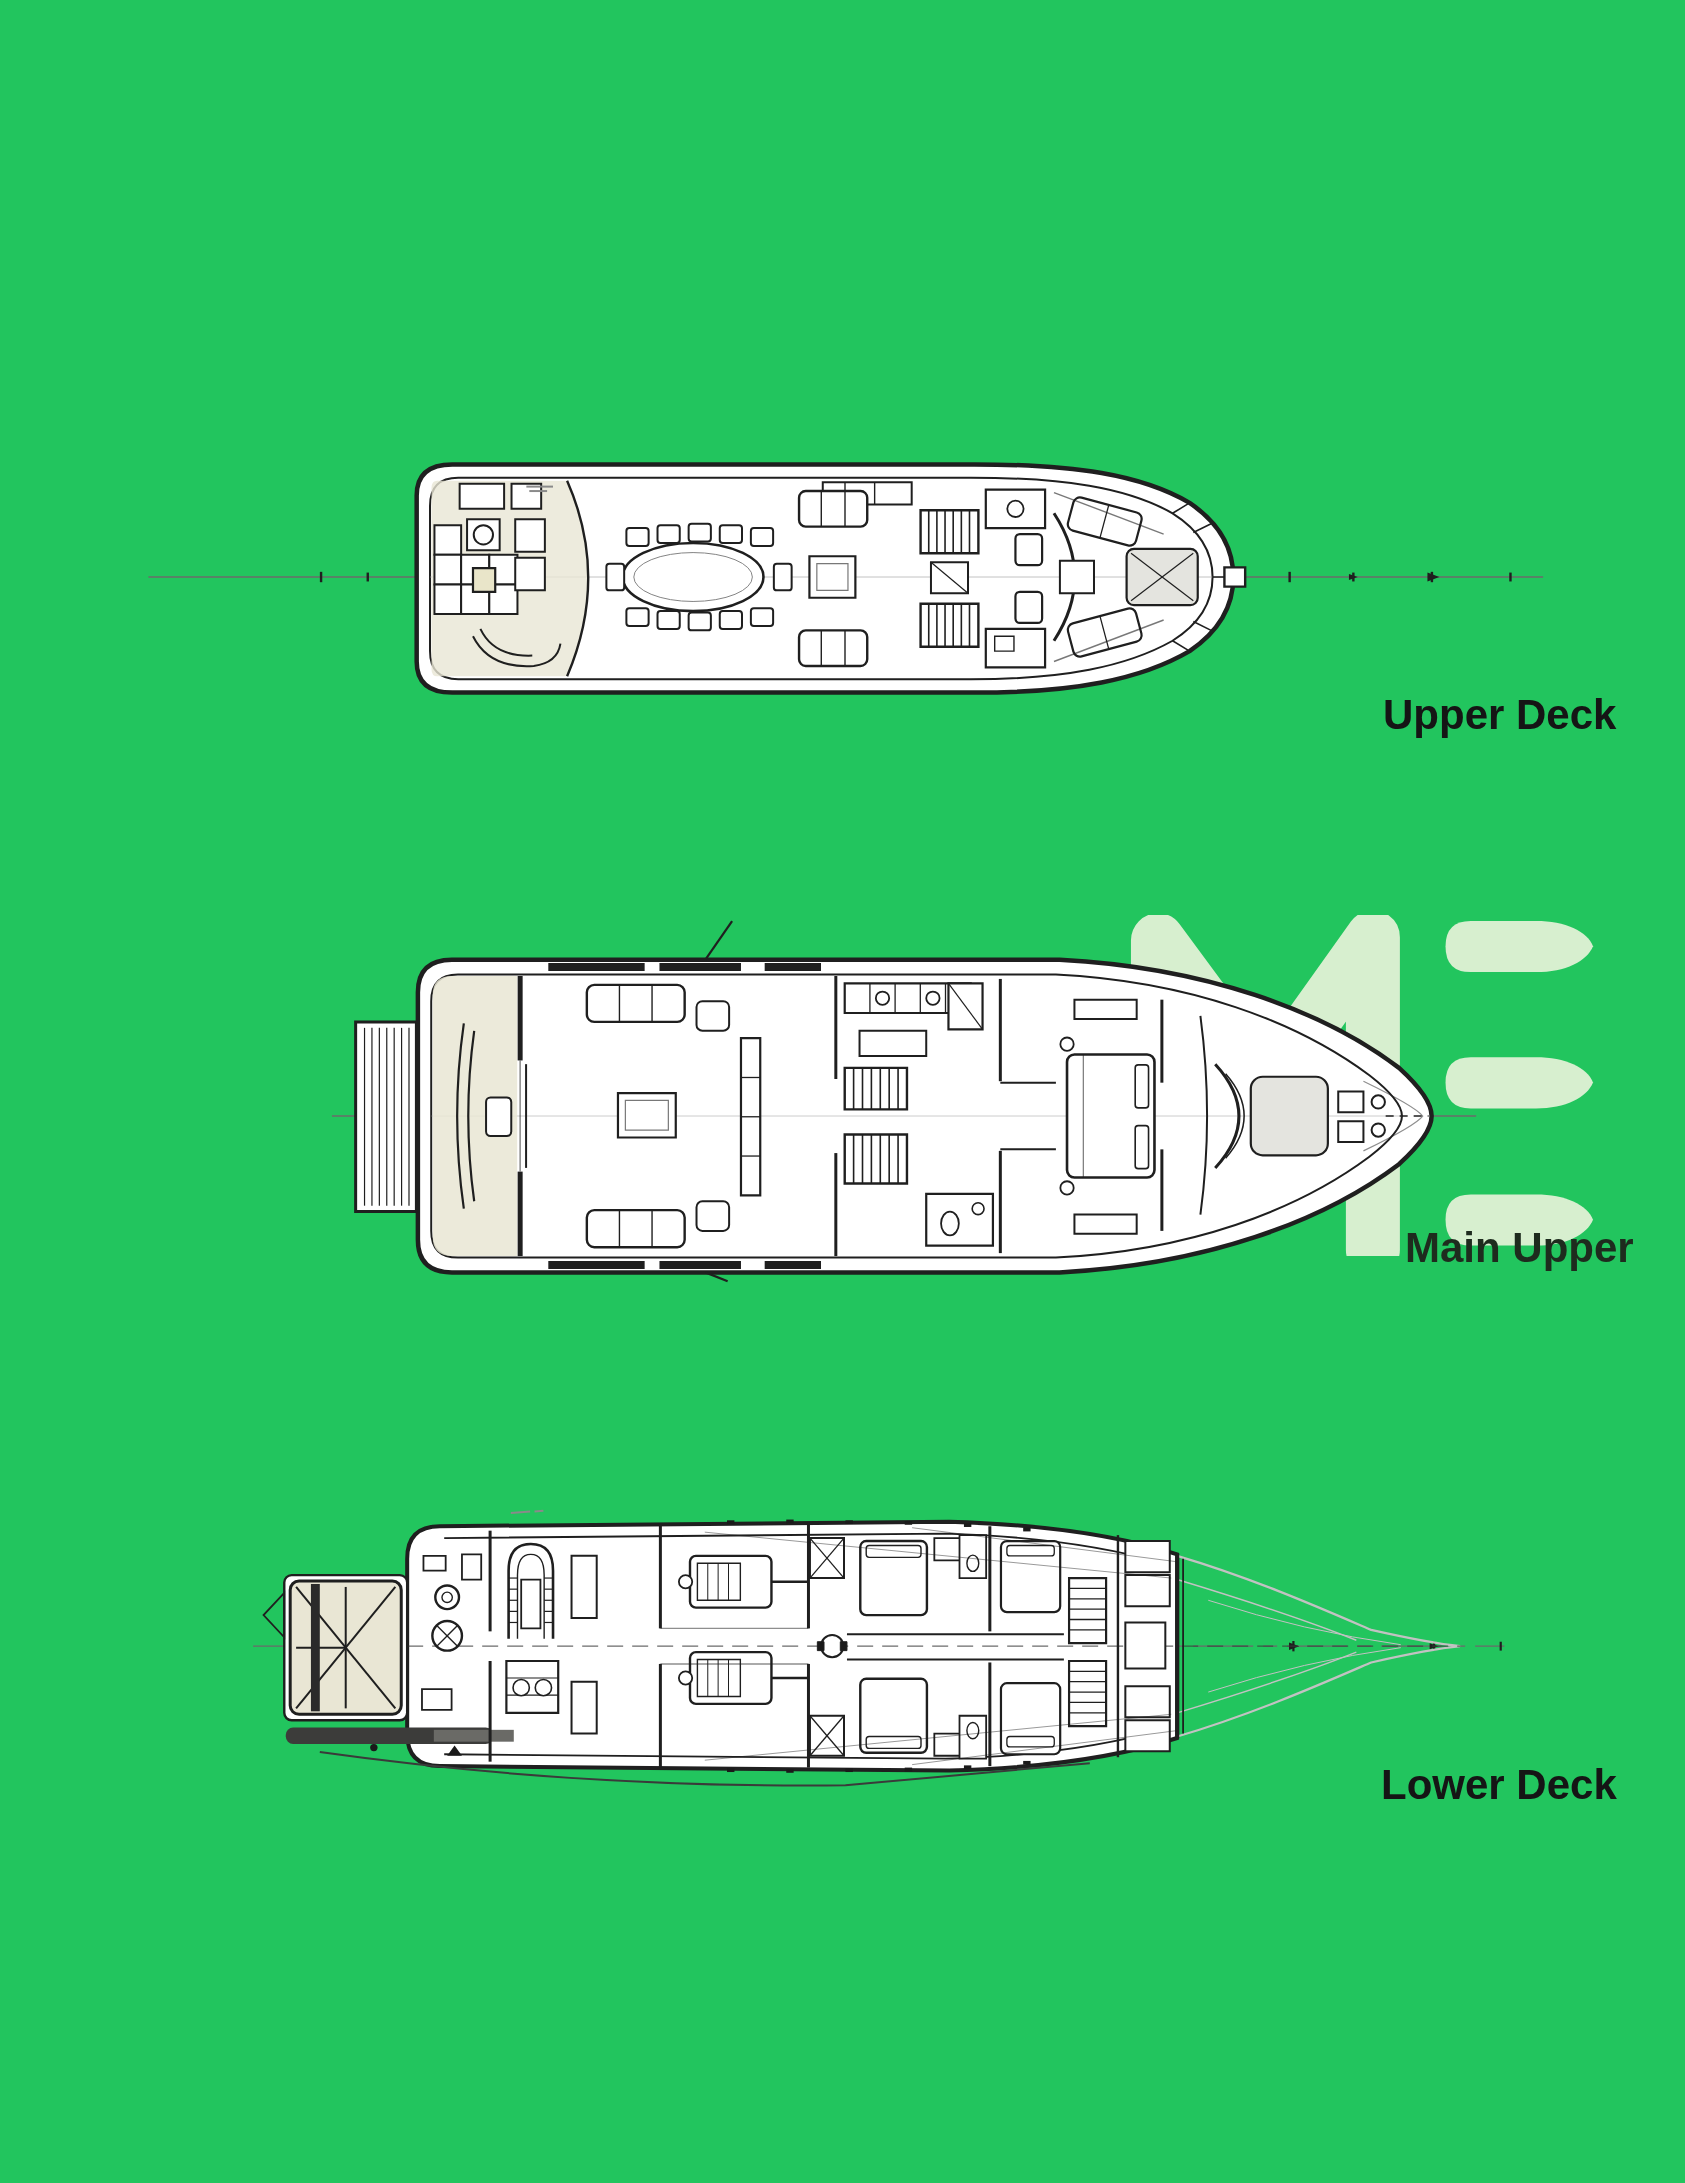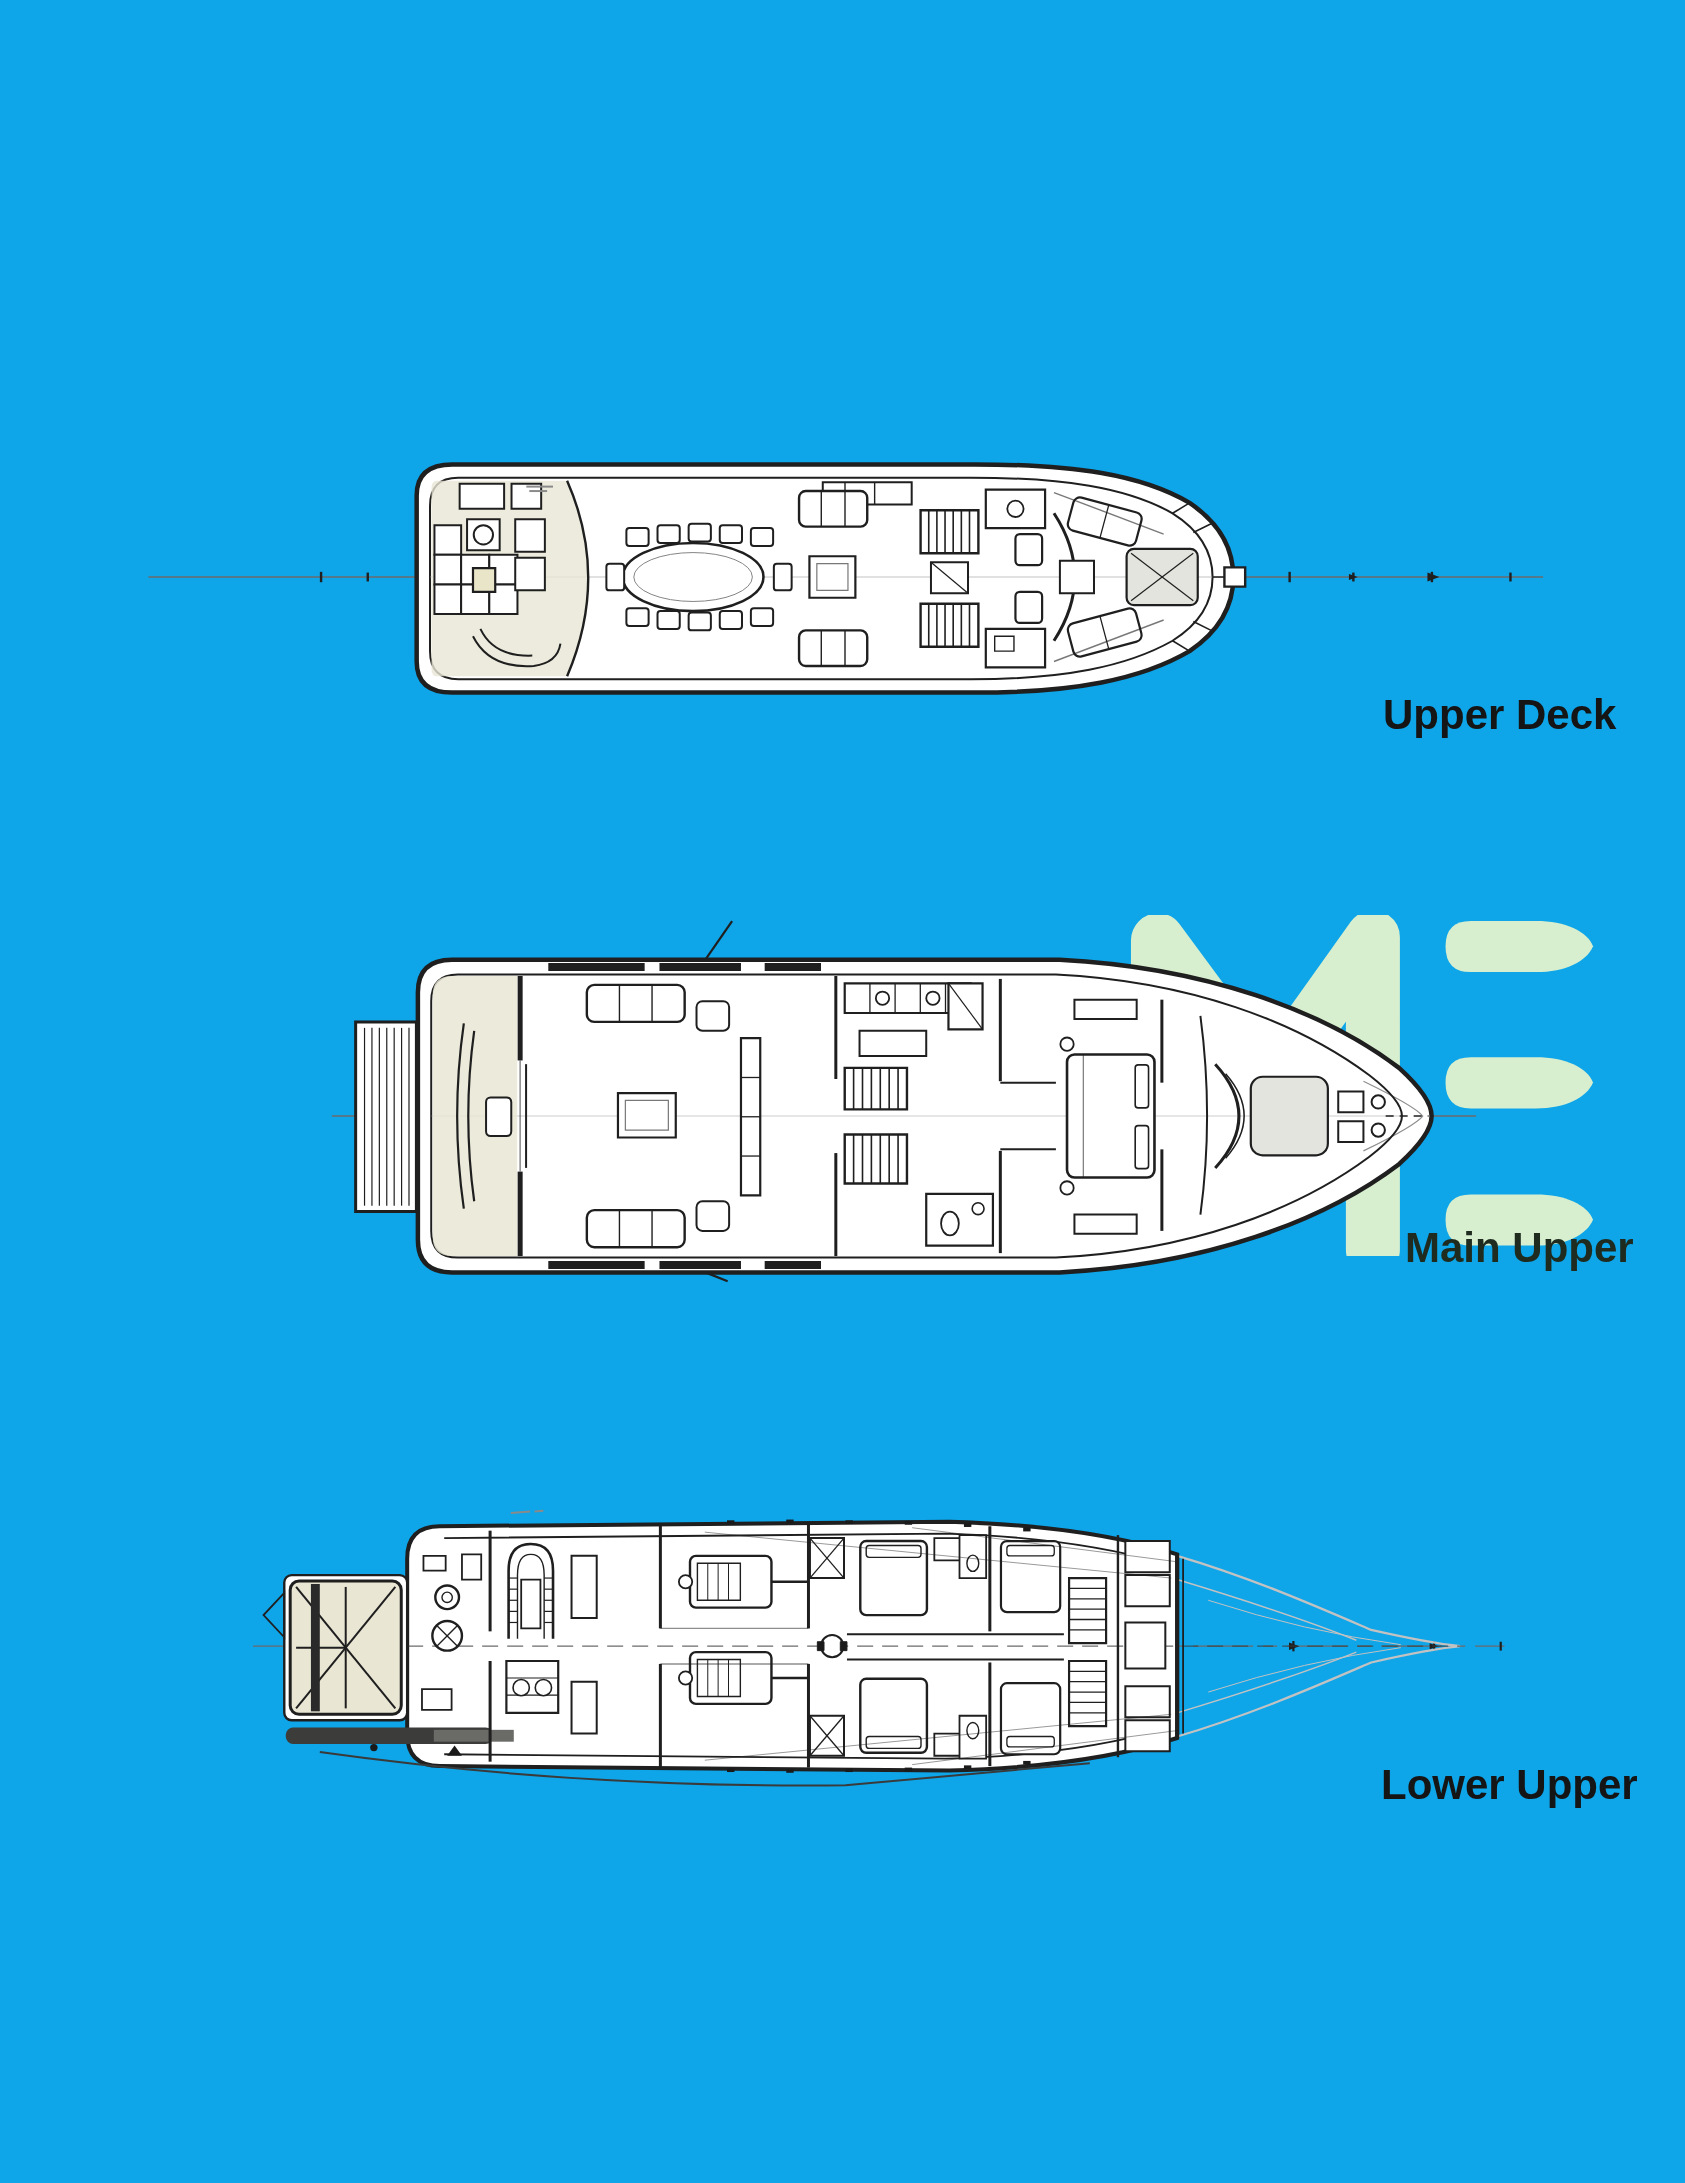--- a/index.html
+++ b/index.html
@@ -1,21 +1,21 @@
 <!DOCTYPE html>
 <html style="--ink: #1f1f1f; --muted_ink: #6b6b6b; --faint: #c2c2c2; --beige: #e9e6d4; --pad_gray: #e4e4df; --dark_bar: #3c3c3a; --wm: #d7efcf;font-size:12px"><head>
 <meta charset="utf-8">
 <style>
   :root{
     --ink:#1f1f1f; --muted_ink:#6b6b6b; --faint:#c2c2c2;
     --beige:#e9e6d4; --pad_gray:#e4e4df; --dark_bar:#3c3c3a; --wm:#d7efcf;
   }
   html,body{margin:0;padding:0;background:#fff;}
   .canvas{
-    position:relative; width:1686px; height:2183px; background:#0ea5e9;
+    position:relative; width:1686px; height:2183px; background:#22c55e;
     overflow:hidden; font-family:"Liberation Sans", sans-serif;
   }
   .plan{position:absolute;}
   .wm{position:absolute; z-index:0;}
   .plan-svg{z-index:1;}
   .deck-label{
     position:absolute; z-index:3; font-weight:700; font-size:42px; line-height:1;
     color:#151515; letter-spacing:0px; white-space:nowrap;
   }
   svg *{vector-effect:non-scaling-stroke;}
@@ -524,16 +524,16 @@
     <g stroke="#8a8a8a" stroke-width="2">
       <line x1="358" y1="62" x2="384" y2="60"></line>
         <line x1="390" y1="60" x2="402" y2="59"></line>
     </g>
   </svg>
 
   <div class="deck-label" style="left: 1383px; top: 694px; color: rgb(21, 21, 21);">Upper Deck</div>
 
   <div class="deck-label" style="left: 1405px; top: 1227px; color: rgb(30, 43, 30);">Main Upper</div>
 
-  <div class="deck-label" style="left: 1381px; top: 1764px; color: rgb(21, 21, 21);">Lower Upper</div>
+  <div class="deck-label" style="left: 1381px; top: 1764px; color: rgb(21, 21, 21);">Lower Deck</div>
 
 </div>
 
 
 </body></html>

